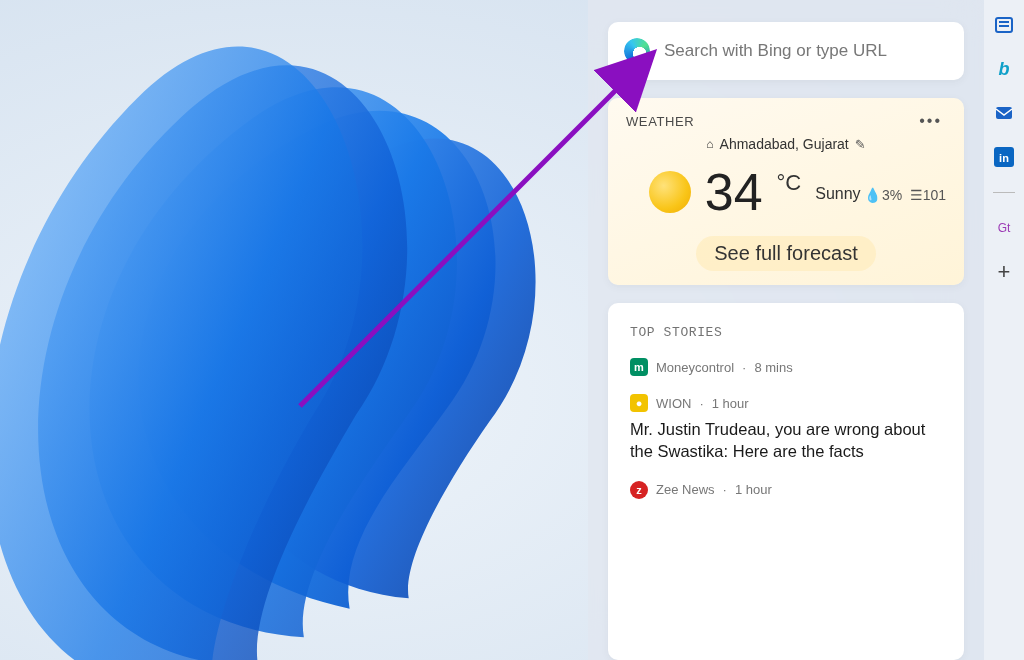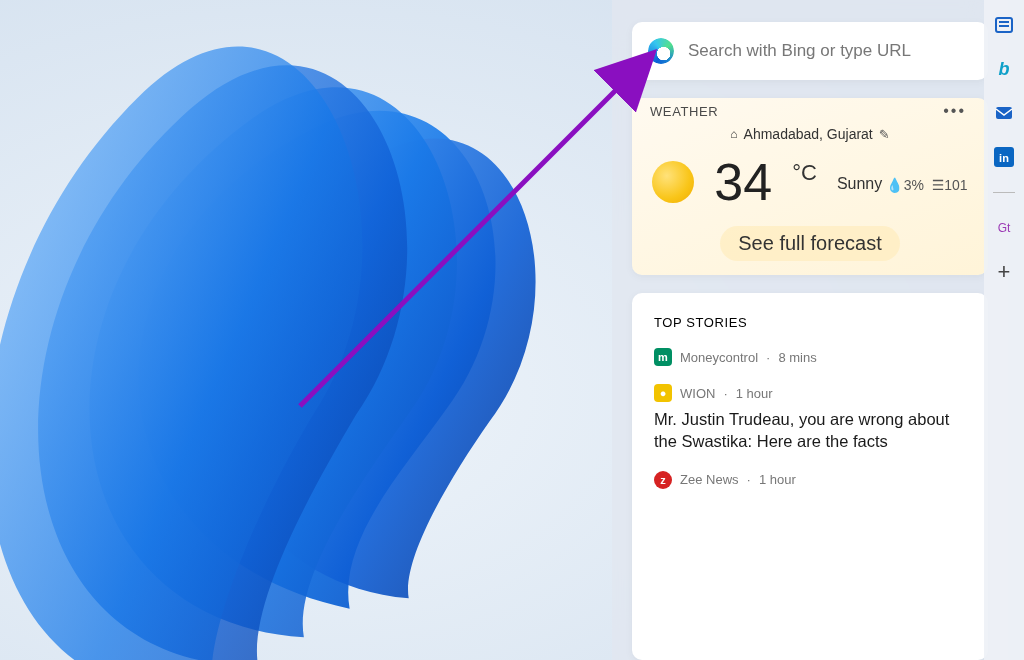--- a/index.html
+++ b/index.html
@@ -16,21 +16,21 @@
     left: 0; top: 0;
     width: 1024px; height: 660px;
     background: linear-gradient(135deg, #d5e3f0 0%, #e8eff6 100%);
     overflow: hidden;
   }
   .desktop svg { width: 100%; height: 100%; }
 
   
   .widgets {
     position: absolute;
-    left: 612px; top: 0;
+    left: 588px; top: 0;
     width: 396px; height: 660px;
     background: rgba(225, 231, 240, 0.78);
     backdrop-filter: blur(20px);
     padding: 22px 20px 0 20px;
     display: flex;
     flex-direction: column;
     gap: 18px;
     overflow: hidden;
   }
   .card {
@@ -58,41 +58,41 @@
     border: none; outline: none;
     font-size: 17px;
     color: #555;
     flex: 1;
     background: transparent;
   }
   .search-input::placeholder { color: #777; }
 
   
   .weather {
-    padding: 4px 18px 14px 18px;
+    padding: 14px 18px 14px 18px;
     background: linear-gradient(160deg, #fffaf0 0%, #fff4d8 100%);
     position: relative;
   }
   .weather-header {
     display: flex; justify-content: space-between; align-items: center;
     margin-bottom: 6px;
   }
   .weather-title { font-size: 13px; letter-spacing: 0.6px; color: #4a4a4a; font-weight:500;}
   .more-dots { color: #555; font-size: 16px; letter-spacing: 2px; cursor: pointer; padding:0 4px;}
   .weather-loc {
     text-align: center;
     font-size: 14px; color: #333;
     display: flex; align-items:center; justify-content:center; gap:6px;
     margin-bottom: 8px;
   }
   .loc-marker { font-size: 12px; }
   .pencil { font-size: 13px; color:#555; cursor:pointer;}
   .weather-main {
-    display: flex; align-items: center; justify-content: center;
-    gap: 20px;
+    display: flex; align-items: center; justify-content: flex-end;
+    gap: 14px;
     padding: 2px 0 6px 0;
   }
   .sun {
     width: 42px; height: 42px; border-radius:50%;
     background: radial-gradient(circle at 35% 35%, #ffe27a, #f9c518 60%, #f0aa00);
   }
   .temp-big { font-size: 52px; font-weight:300; color:#222;}
   .unit { font-size: 22px; margin-top:-18px; color:#333; }
   .cond-col {
     display:flex; align-items:flex-end;
@@ -106,21 +106,21 @@
     padding: 6px 18px;
     font-size:20px; color:#333;
     background: rgba(255, 236, 190, 0.7);
     border-radius: 18px;
     width: fit-content;
     cursor:pointer;
   }
 
   
   .stories { padding: 22px 22px 12px 22px; flex:1; display:flex; flex-direction:column; gap:18px; overflow:hidden;}
-  .stories-title { font-size:13px; letter-spacing:0.6px; color:#000000; font-weight:500;}
+  .stories-title { font-size:13px; letter-spacing:0.6px; color:#737373; font-weight:500;font-family:Liberation Mono, monospace;}
   .story { display:flex; flex-direction:column; gap:6px; cursor:pointer;}
   .story-meta { display:flex; align-items:center; gap:8px; font-size:13px; color:#777;}
   .src-badge { width:18px; height:18px; border-radius:4px; display:flex; align-items:center; justify-content:center; font-size:11px; font-weight:bold; color:#fff;}
   .story-headline { font-size:16.5px; color:#1a1a1a; line-height:1.35;}
 
   
   .rail {
     position: absolute;
     right: 0; top: 0;
     width: 40px; height: 660px;

